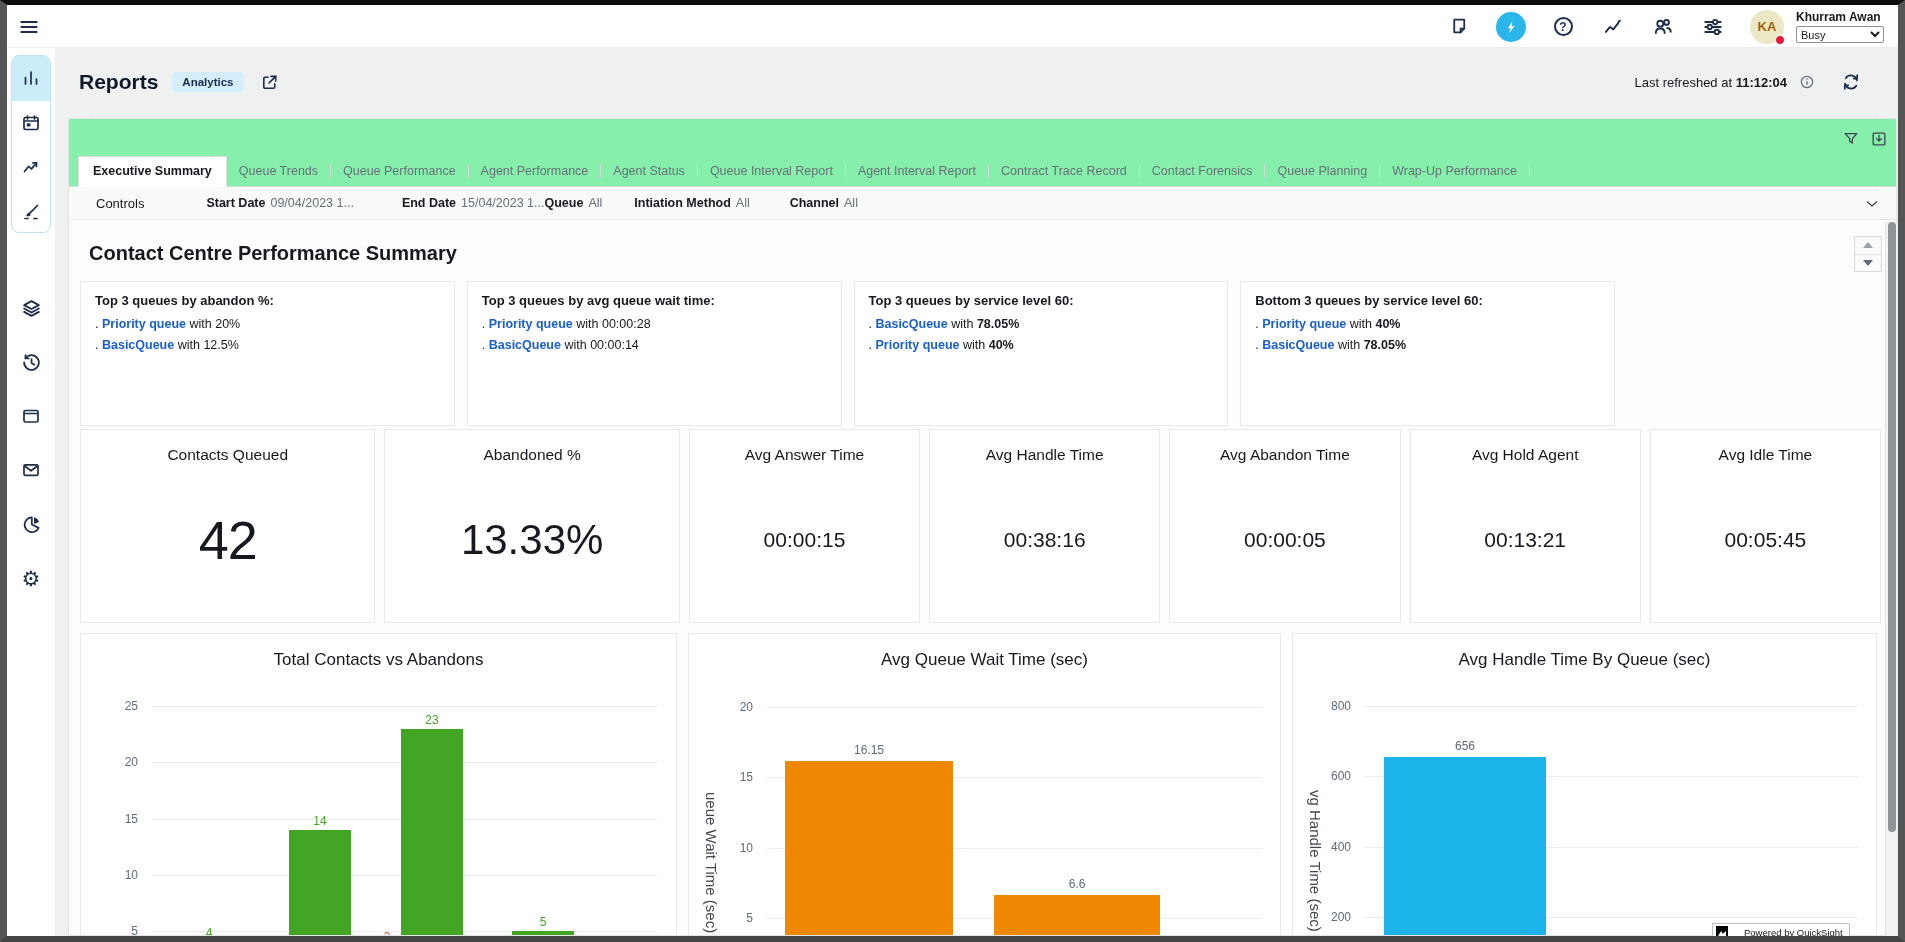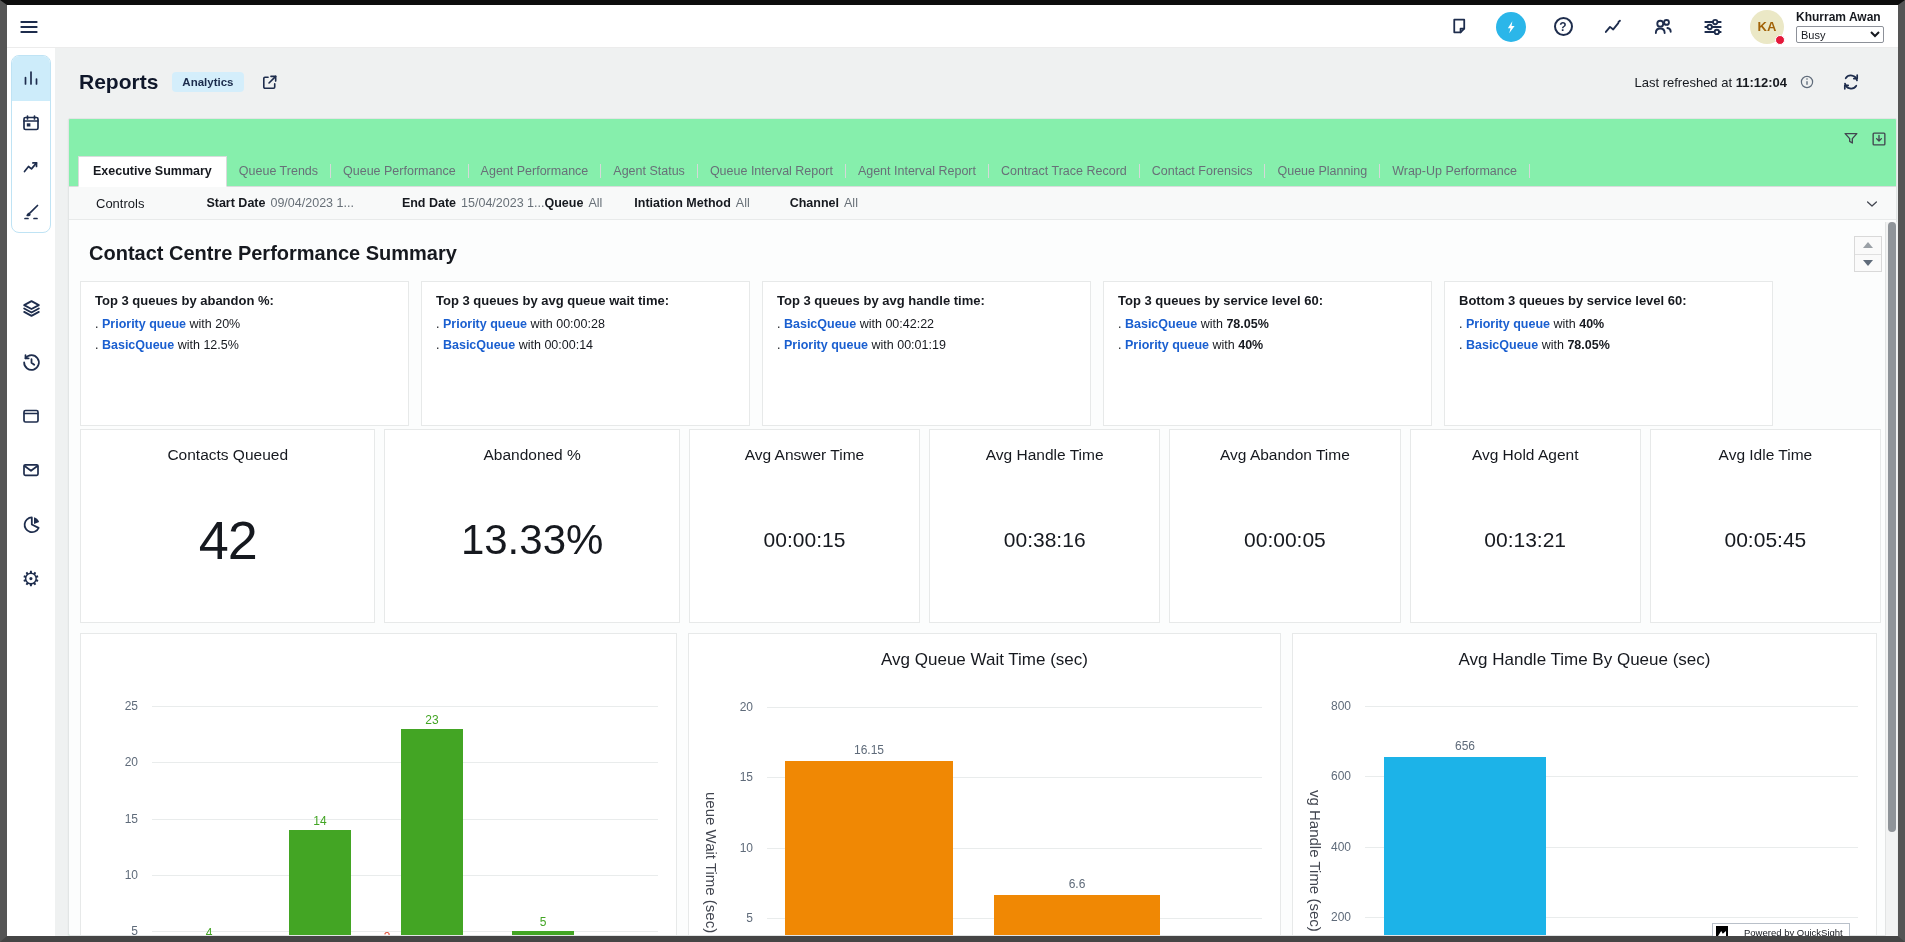--- a/index.html
+++ b/index.html
@@ -54,21 +54,21 @@
   .ctl-label { font-weight:bold; color:#16191f; }
   .ctl-value { color:#687078; margin-left:5px; }
   .ctl-chevron { position:absolute; right:16px; top:9px; cursor:pointer; }
   .sheet { position:absolute; top:101px; left:0; right:0; bottom:0; background:#fcfdfd; }
   .sheet-heading { position:absolute; left:20px; top:22px; font-size:20px; font-weight:bold; color:#16191f; }
   .spinner { position:absolute; right:14px; top:16px; width:28px; height:36px; background:#fafafa; border:1px solid #d9d9d9; display:flex; flex-direction:column; }
   .spin-half { flex:1; display:flex; align-items:center; justify-content:center; cursor:pointer; }
   .tri-up { width:0; height:0; border-left:5px solid transparent; border-right:5px solid transparent; border-bottom:6px solid #9aa0a6; }
   .tri-dn { width:0; height:0; border-left:5px solid transparent; border-right:5px solid transparent; border-top:6px solid #5f6b7a; }
 
-  .insight-row { position:absolute; left:11px; top:61px; width:1693px; height:145px; display:flex; gap:12px; }
+  .insight-row { position:absolute; left:11px; top:61px; width:1535px; height:145px; display:flex; gap:12px; }
   .insight-card { flex:1; background:#fff; border:1px solid #e7e9e9; padding:11px 14px; }
   .insight-title { font-size:13px; font-weight:bold; color:#16191f; margin-bottom:9px; }
   .insight-line { font-size:12.5px; color:#16191f; margin-bottom:7px; }
   .insight-line .qlink { color:#1a5fd0; font-weight:bold; cursor:pointer; }
   .insight-line .val-b { font-weight:bold; }
 
   .kpi-row { position:absolute; left:11px; top:209px; width:1801px; height:194px; display:flex; gap:9px; }
   .kpi-card { background:#fff; border:1px solid #e7e9e9; position:relative; }
   .kpi-card.big { flex:1.28; } .kpi-card.sm { flex:1; }
   .kpi-label { position:absolute; top:16px; left:0; right:0; text-align:center; font-size:15.5px; color:#16191f; }
@@ -318,25 +318,20 @@
           <div class="insight-title">Top 3 queues by abandon %:</div>
           <div class="insight-line"><span>. </span><span class="qlink">Priority queue</span><span> with </span><span>20%</span></div>
           <div class="insight-line"><span>. </span><span class="qlink">BasicQueue</span><span> with </span><span>12.5%</span></div>
         </div>
         <div class="insight-card">
           <div class="insight-title">Top 3 queues by avg queue wait time:</div>
           <div class="insight-line"><span>. </span><span class="qlink">Priority queue</span><span> with </span><span>00:00:28</span></div>
           <div class="insight-line"><span>. </span><span class="qlink">BasicQueue</span><span> with </span><span>00:00:14</span></div>
         </div>
         <div class="insight-card">
-          <div class="insight-title">Top 3 queues by avg handle time:</div>
-          <div class="insight-line"><span>. </span><span class="qlink">BasicQueue</span><span> with </span><span>00:42:22</span></div>
-          <div class="insight-line"><span>. </span><span class="qlink">Priority queue</span><span> with </span><span>00:01:19</span></div>
-        </div>
-        <div class="insight-card">
           <div class="insight-title">Top 3 queues by service level 60:</div>
           <div class="insight-line"><span>. </span><span class="qlink">BasicQueue</span><span> with </span><span class="val-b">78.05%</span></div>
           <div class="insight-line"><span>. </span><span class="qlink">Priority queue</span><span> with </span><span class="val-b">40%</span></div>
         </div>
         <div class="insight-card">
           <div class="insight-title">Bottom 3 queues by service level 60:</div>
           <div class="insight-line"><span>. </span><span class="qlink">Priority queue</span><span> with </span><span class="val-b">40%</span></div>
           <div class="insight-line"><span>. </span><span class="qlink">BasicQueue</span><span> with </span><span class="val-b">78.05%</span></div>
         </div>
       </div>
@@ -365,20 +360,21 @@
           <div class="kpi-label">Avg Hold Agent</div>
           <div class="kpi-value md">00:13:21</div>
         </div>
         <div class="kpi-card sm">
           <div class="kpi-label">Avg Idle Time</div>
           <div class="kpi-value md">00:05:45</div>
         </div>
       </div>
     <div class="charts-row" id="charts-row">
         <div class="chart-card" style="width: 597px;">
+          <div class="chart-title">Total Contacts vs Abandons</div>
           <div class="gridline" style="left: 71px; width: 506px; top: 72px;"></div>
           <div class="ticklabel" style="left: 17px; top: 65px;">25</div>
           <div class="gridline" style="left: 71px; width: 506px; top: 128.25px;"></div>
           <div class="ticklabel" style="left: 17px; top: 121.25px;">20</div>
           <div class="gridline" style="left: 71px; width: 506px; top: 184.5px;"></div>
           <div class="ticklabel" style="left: 17px; top: 177.5px;">15</div>
           <div class="gridline" style="left: 71px; width: 506px; top: 240.75px;"></div>
           <div class="ticklabel" style="left: 17px; top: 233.75px;">10</div>
           <div class="gridline" style="left: 71px; width: 506px; top: 297px;"></div>
           <div class="ticklabel" style="left: 17px; top: 290px;">5</div>

